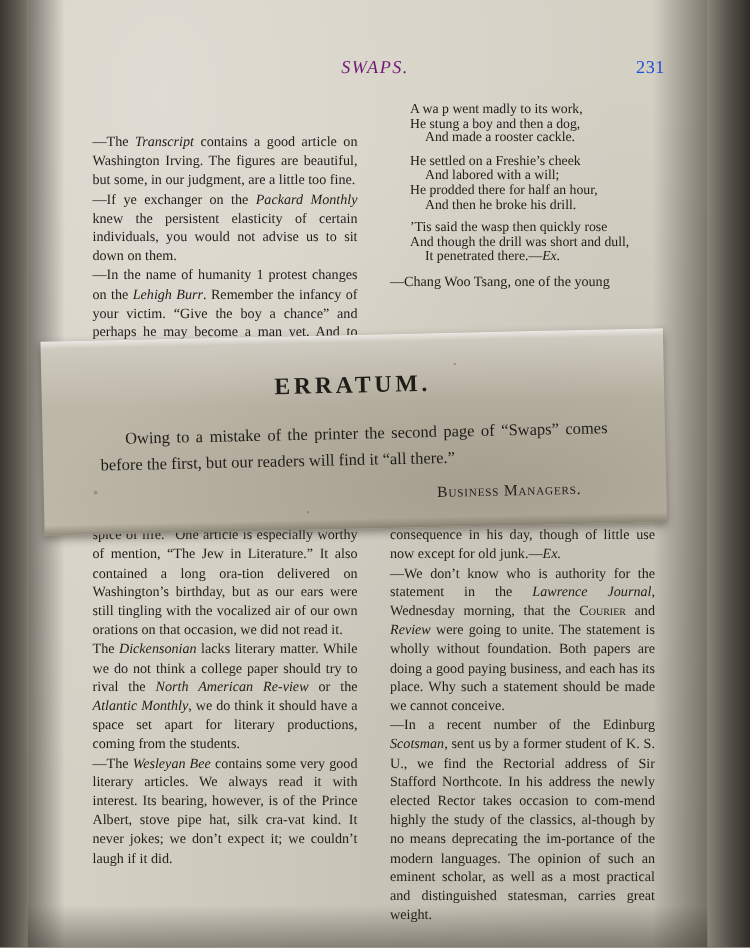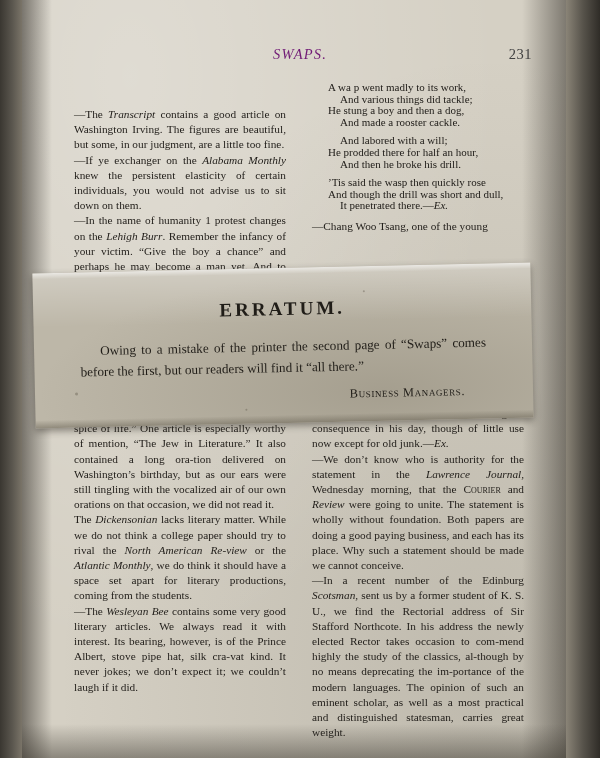--- a/index.html
+++ b/index.html
@@ -60,21 +60,21 @@
     text-align: center;
     font-style: italic;
     font-size: 14.5px;
     letter-spacing: 1.2px;
     color: #701a75;
   }
   .folio {
     position: absolute;
     right: 68px; top: 46px;
     font-size: 14.5px;
-    color: #404040;
+    color: #1d4ed8;
     letter-spacing: 0.5px;
   }
 
   
   .col {
     position: absolute;
     top: 76px;
     width: 212px;
     font-size: 11.3px;
     line-height: 15.2px;
@@ -185,33 +185,33 @@
   <div class="gutter-right"></div>
   <div class="edge-shadow-left"></div>
   <div class="edge-shadow-right"></div>
   <div class="edge-shadow-bottom"></div>
 
   <div class="running-head">SWAPS.</div>
   <div class="folio">231</div>
 
   <div class="col left">
     <p>—The <i>Transcript</i> contains a good article on Washington Irving.  The figures are beautiful, but some, in our judgment, are a little too fine.</p>
-    <p>—If ye exchanger on the <i>Alabama Monthly</i> knew the persistent elasticity of certain individuals, you would not advise us to sit down on them.</p>
+    <p>—If ye exchanger on the <i>Packard Monthly</i> knew the persistent elasticity of certain individuals, you would not advise us to sit down on them.</p>
     <p>—In the name of humanity 1 protest changes on the <i>Lehigh Burr</i>.  Remember the infancy of your victim.  “Give the boy a chance” and perhaps he may become a man yet.  And to you, Mr. Indicator, we would say, don’t be alarmed at his threaten-</p>
   </div>
 
   <div class="col right">
     <div class="verse">
       <div class="stanza">
         <div>A wa p went madly to its work,</div>
-        <div class="in1">And various things did tackle;</div>
         <div>He stung a boy and then a dog,</div>
         <div class="in1">And made a rooster cackle.</div>
       </div>
       <div class="stanza">
+        <div>He settled on a Freshie’s cheek</div>
         <div class="in1">And labored with a will;</div>
         <div>He prodded there for half an hour,</div>
         <div class="in1">And then he broke his drill.</div>
       </div>
       <div class="stanza">
         <div>’Tis said the wasp then quickly rose</div>
         <div>And though the drill was short and dull,</div>
         <div class="in1">It penetrated there.—<i>Ex.</i></div>
       </div>
     </div>

